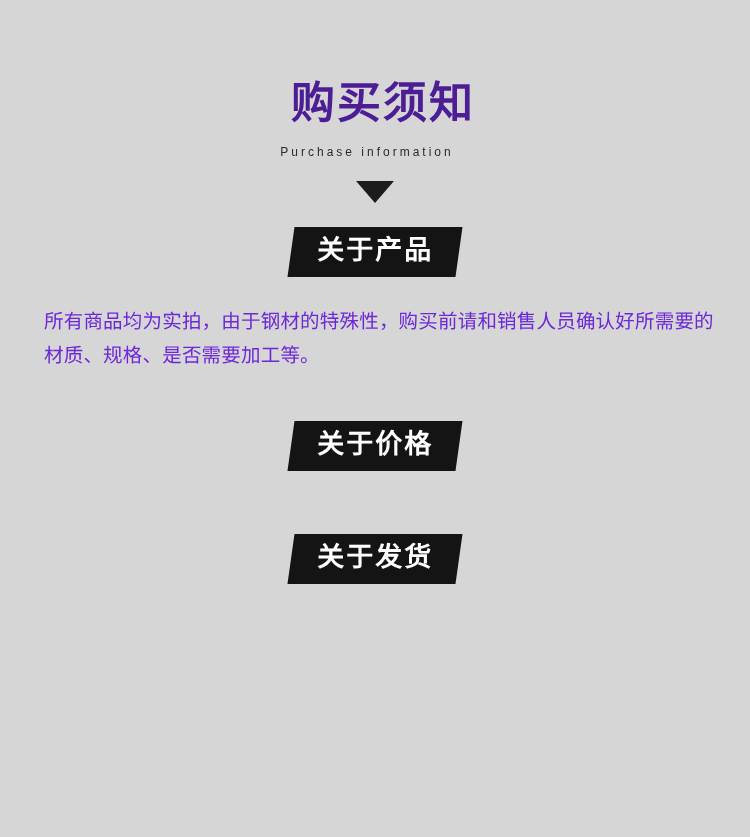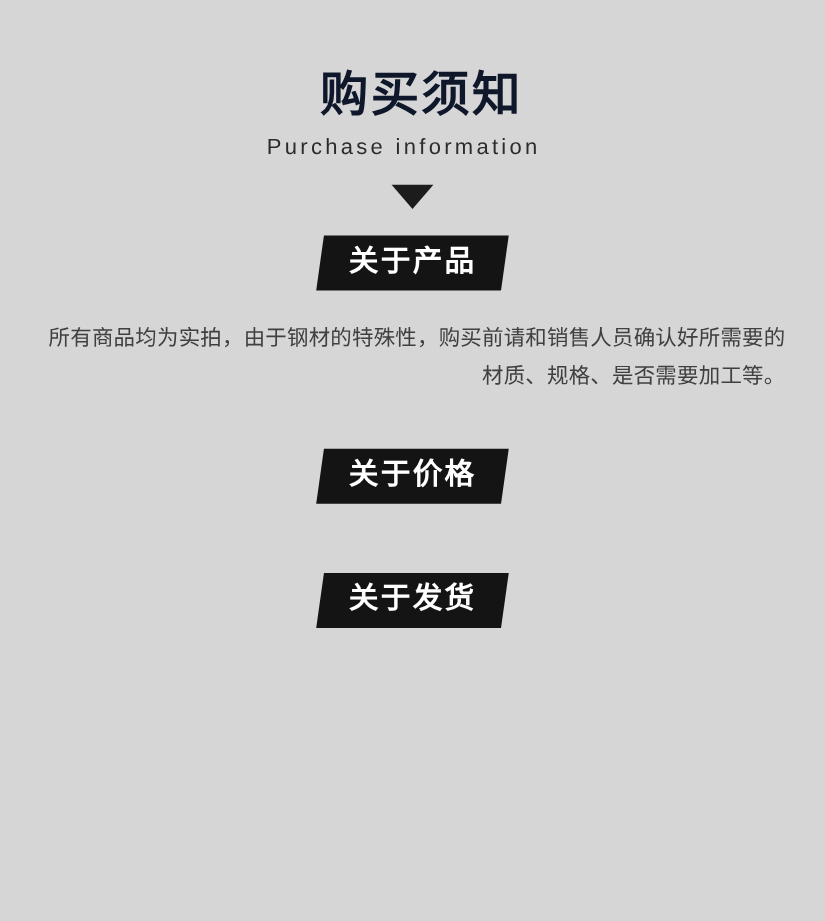--- a/index.html
+++ b/index.html
@@ -26,27 +26,27 @@
   
   .header {
     padding-top: 62px;
     text-align: center;
   }
   .header-title {
     font-size: 44px;
     line-height: 1.15;
     font-weight: 700;
     letter-spacing: 2px;
-    color: #0f172a;
-    margin: 0;
+    color: #4c1d95;
+    margin: 16px;
     padding-left: 16px;
   }
   .header-subtitle {
     margin: 10px 16px 0 0;
-    font-size: 20px;
+    font-size: 12px;
     letter-spacing: 3px;
     color: #2b2b2b;
     font-weight: 400;
   }
 
   .arrow-wrap {
     margin-top: 22px;
     display: flex;
     justify-content: center;
   }
@@ -79,22 +79,22 @@
   }
   .badge span {
     display: inline-block;
     transform: skewX(8deg);
   }
 
   .body-text {
     margin: 24px 42px 0 30px;
     font-size: 19.5px;
     line-height: 1.75;
-    color: #404040;
-    text-align: right;
+    color: #6d28d9;
+    text-align: left;
     letter-spacing: 0.2px;
   }
 
   .section-1 { margin-top: 24px; }
   .section-1 .body-text { margin-top: 28px; margin-left: 44px; margin-right: 36px; }
   .section-2 { margin-top: 48px; }
   .section-2 .body-text { margin-top: 30px; margin-left: 38px; margin-right: 26px; }
   .section-3 { margin-top: 64px; }
   .section-3 .body-text { margin-top: 30px; margin-left: 44px; margin-right: 36px; }
 </style>

